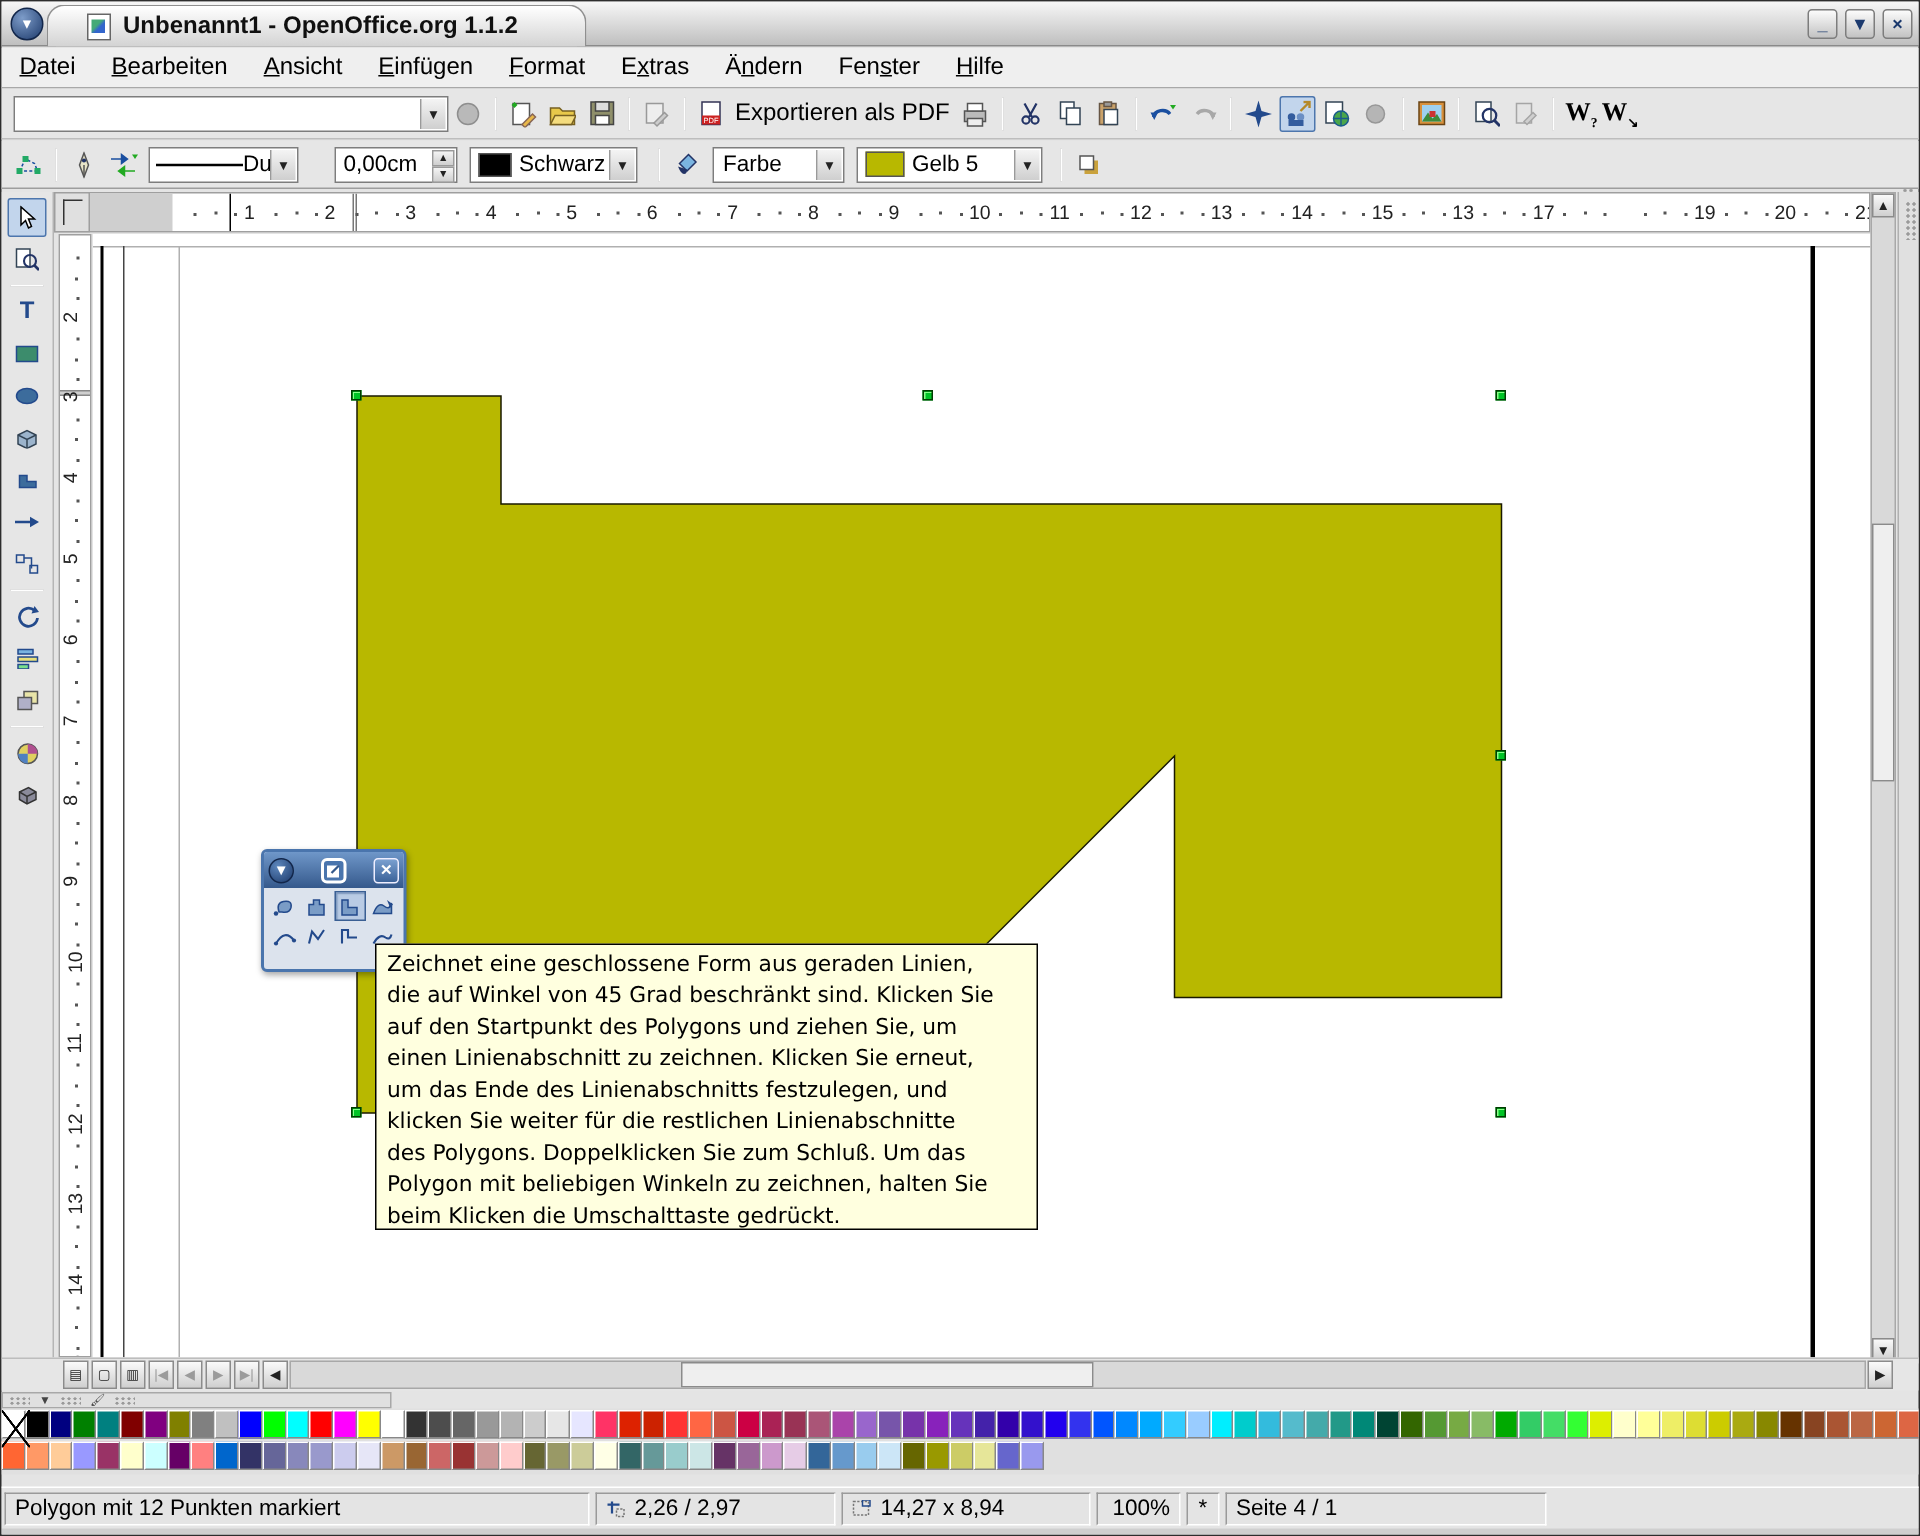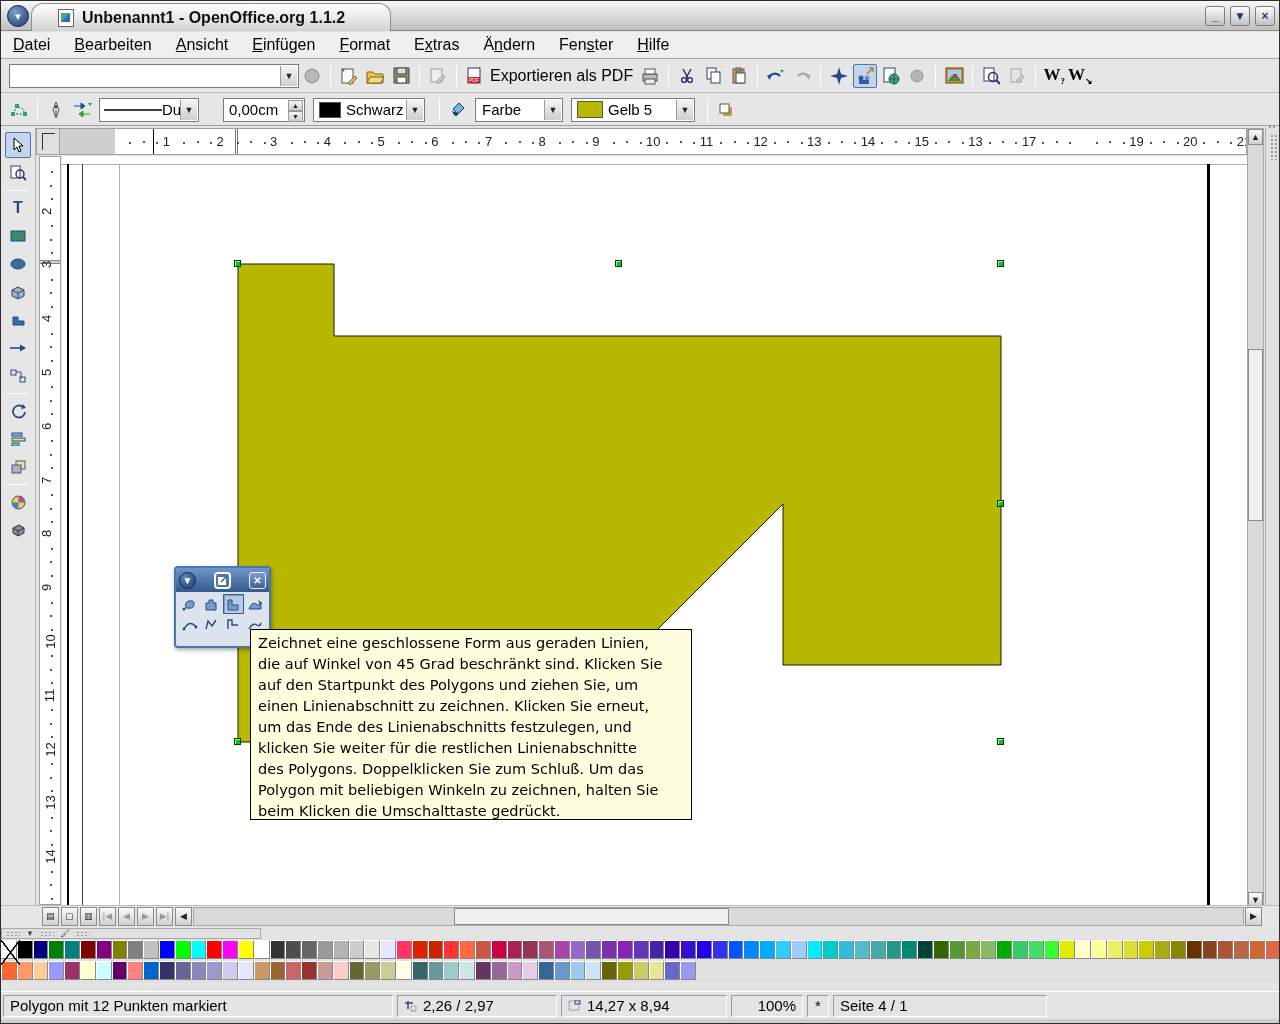--- a/index.html
+++ b/index.html
@@ -887,18 +887,18 @@
         </svg>
       <span>2,26 / 2,97</span>
       </div>
     <div class="sfield" style="width:166px">
       <svg class="i" width="13" height="12" style="margin-right:6px">
           <rect x="1" y="1" width="10" height="9" fill="none" stroke="#777" stroke-dasharray="1.5 1"></rect>
           <rect x="7" y="0" width="5" height="4" fill="none" stroke="#234a8c"></rect>
         </svg>
       <span>14,27 x 8,94</span>
       </div>
-    <div class="sfield" style="width:72px;justify-content:flex-end">100%</div>
+    <div class="sfield" style="width:56px;justify-content:flex-end">100%</div>
     <div class="sfield" style="width:22px;justify-content:center">*</div>
     <div class="sfield" style="width:214px">Seite 4 / 1</div>
   </div>
   <div id="winbottom"></div>
 </div>
 
 </body></html>

